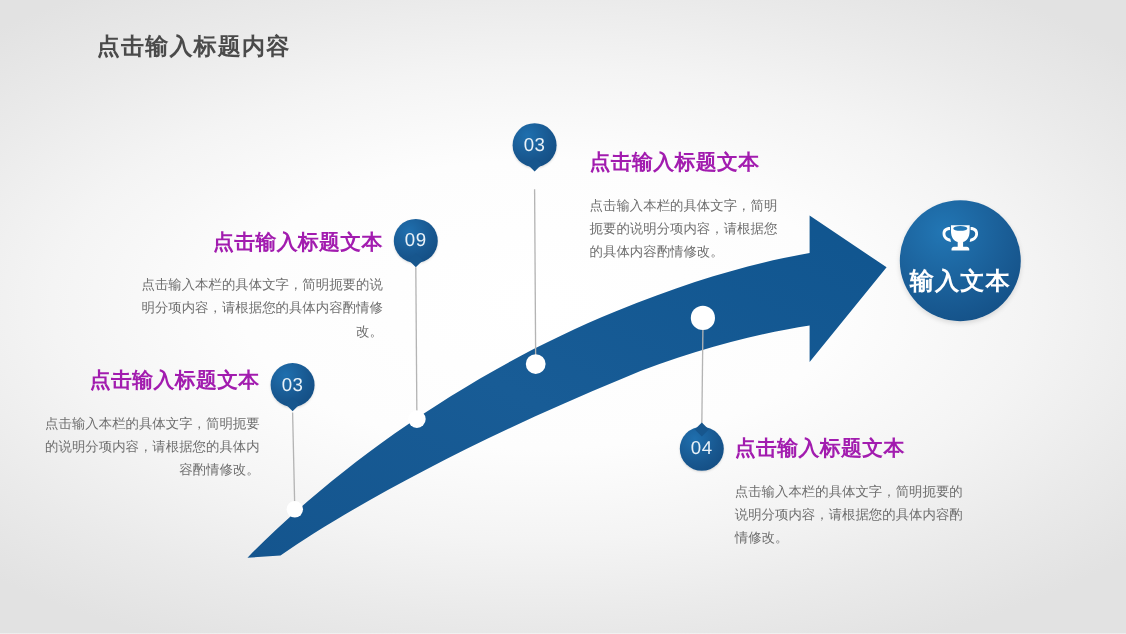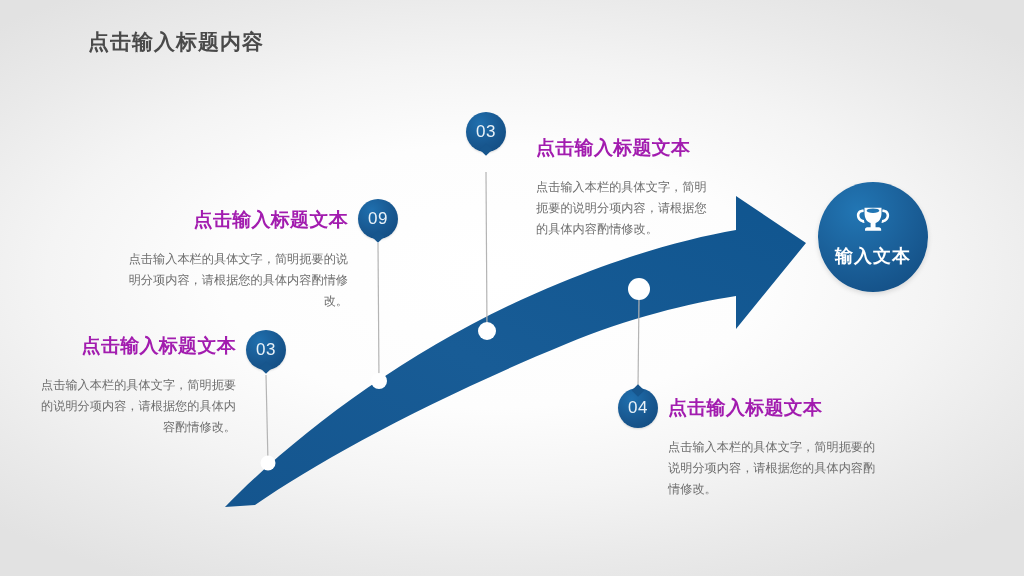--- a/index.html
+++ b/index.html
@@ -55,21 +55,21 @@
   
   .goal {
     position:absolute; left:818px; top:182px; width:110px; height:110px;
     border-radius:50%;
     background:radial-gradient(circle at 36% 26%, #2276b4 0%, #1a5e97 52%, #11497e 100%);
     display:flex; flex-direction:column; align-items:center; justify-content:center;
     box-shadow:0 2px 5px rgba(0,0,0,0.13);
   }
   .goal .trophy { width:38px; height:34px; margin-bottom:4px; }
   .goal .goal-label {
-    color:#ffffff; font-size:18px; font-weight:bold; letter-spacing:1px;
+    color:#ffffff; font-size:22px; font-weight:bold; letter-spacing:1px;
   }
 </style>
 </head>
 <body>
 
 <div id="slide">
 
   <div class="slide-title">点击输入标题内容</div>
 
   <svg class="art" viewBox="0 0 1024 576">

